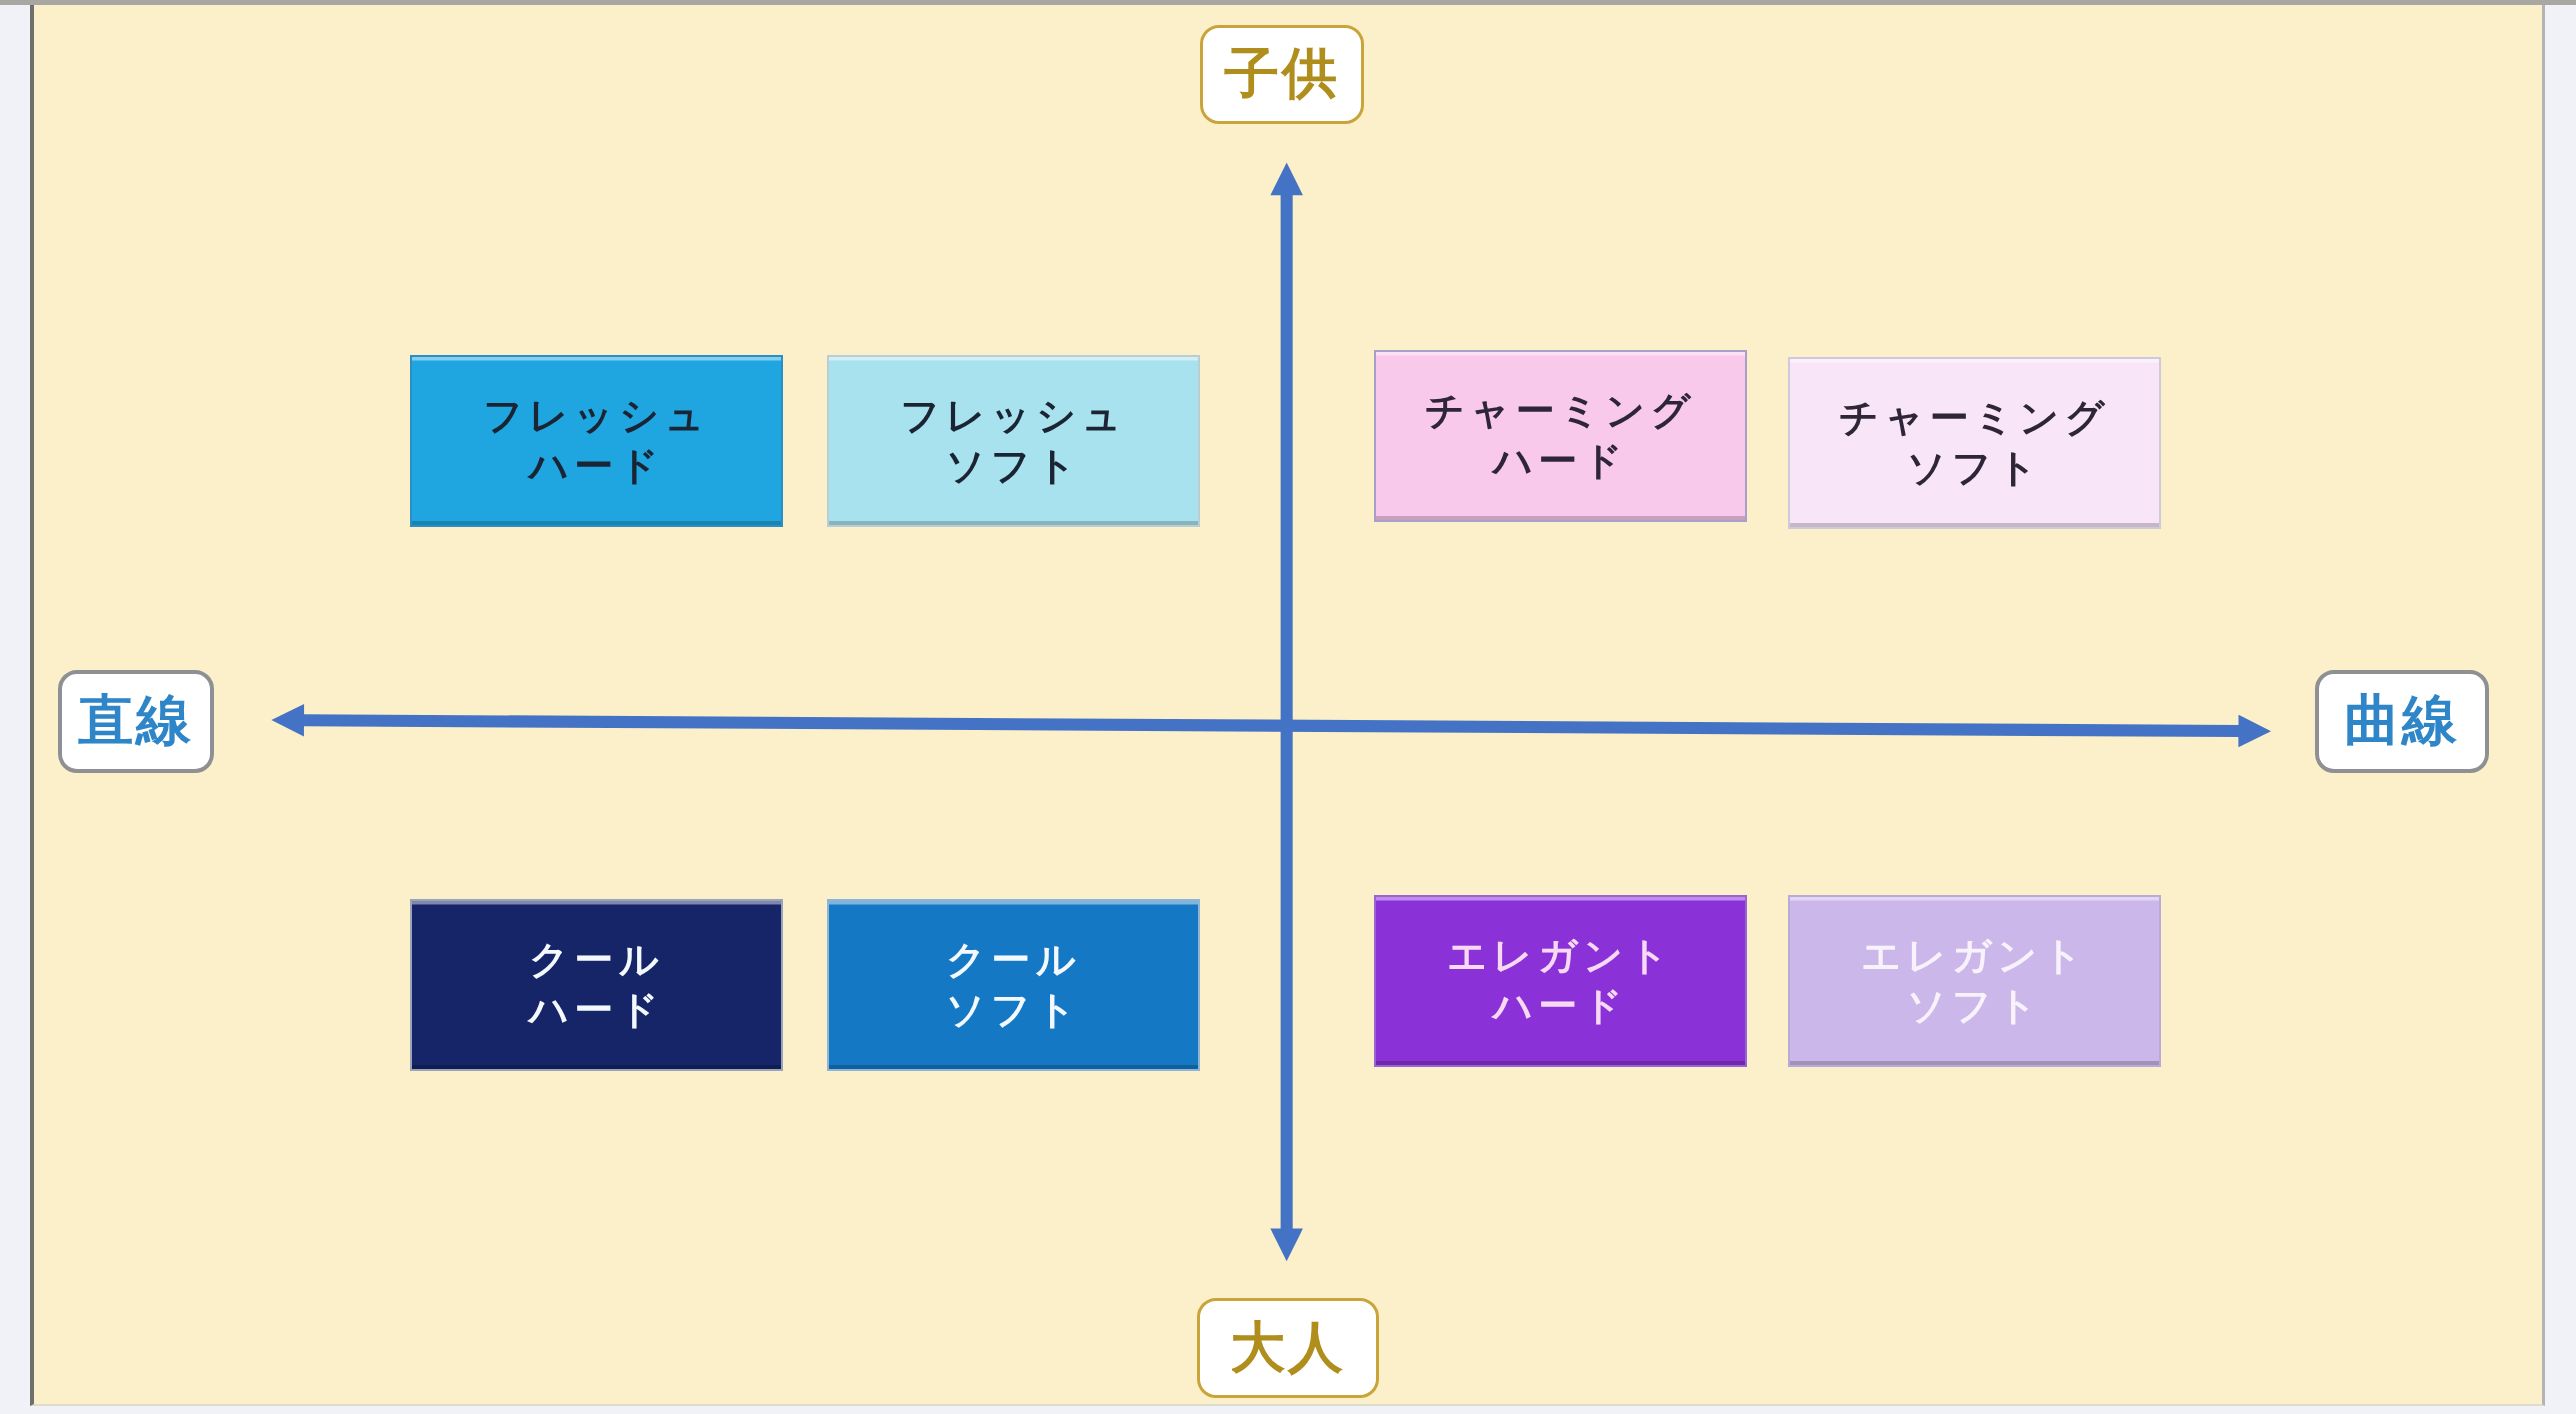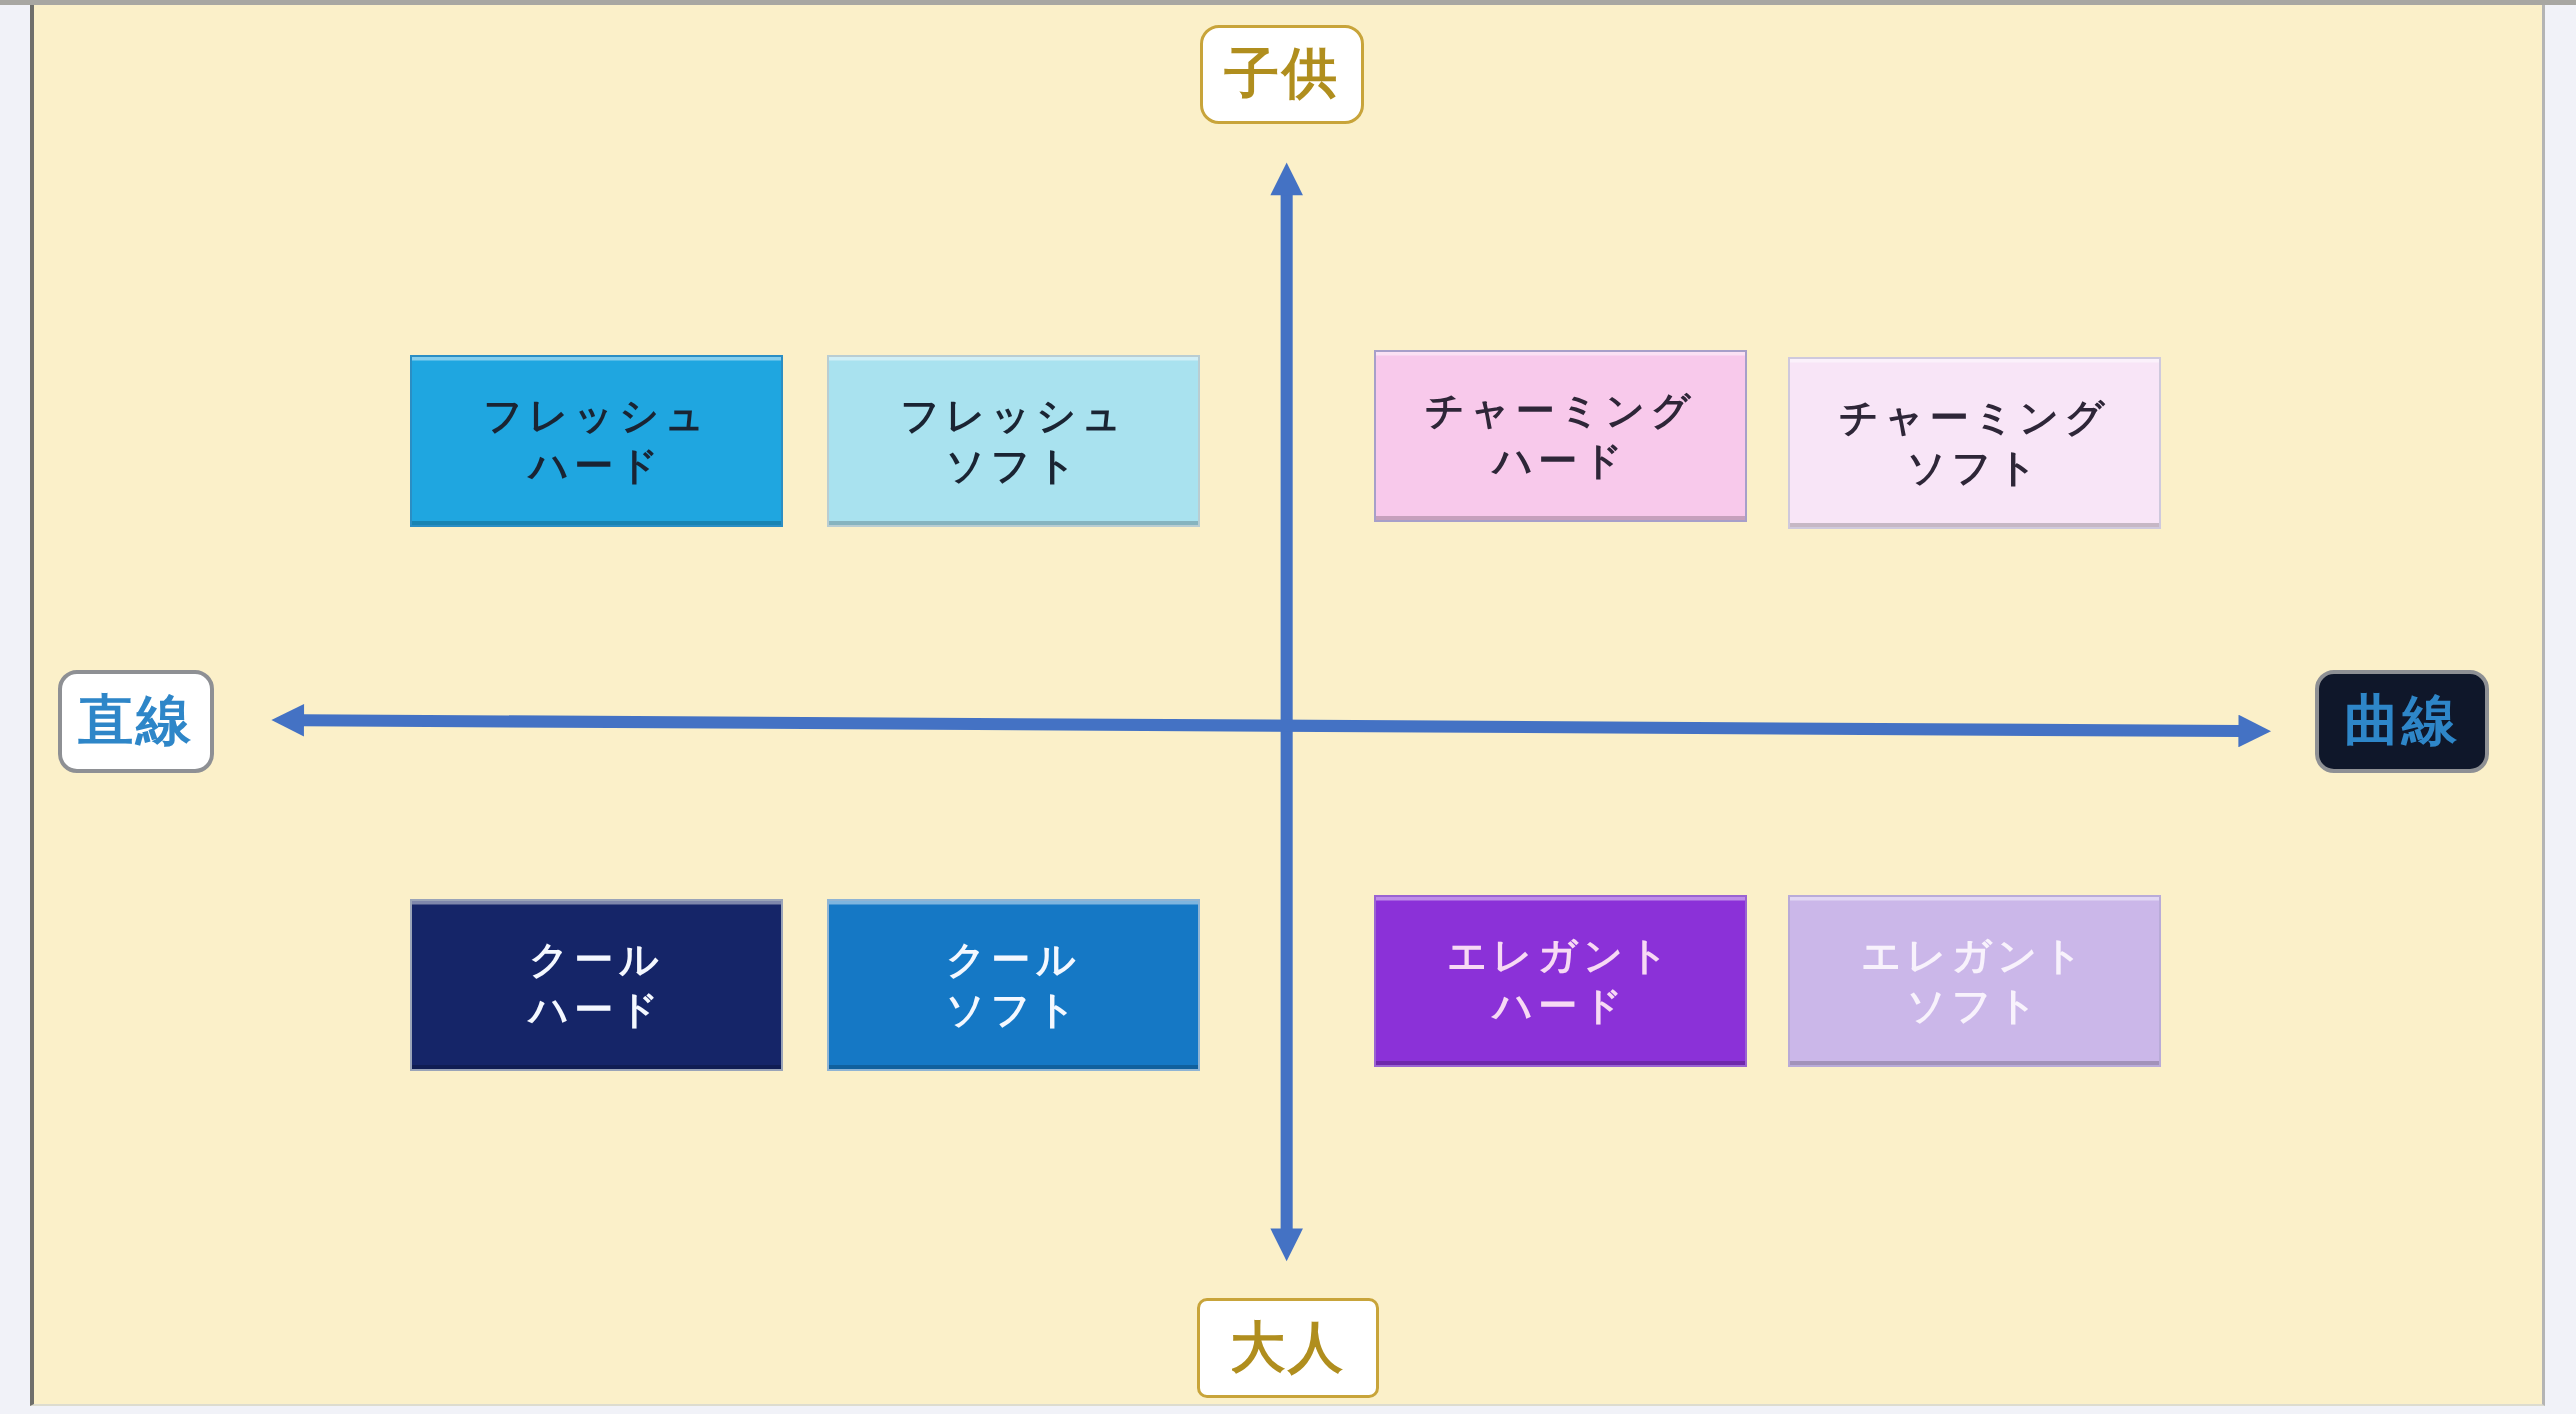--- a/index.html
+++ b/index.html
@@ -90,18 +90,18 @@
   <div class="qbox b7" style="background-color: rgb(139, 49, 216); color: rgb(247, 217, 244); border-color: rgb(154, 99, 210);">
     <span>エレガント</span>
     <span>ハード</span>
   </div>
   <div class="qbox b8" style="background-color: rgb(203, 183, 233); color: rgb(248, 242, 252); border-color: rgb(185, 171, 216);">
     <span>エレガント</span>
     <span>ソフト</span>
   </div>
 
   <div class="axis-label lbl-top" style="color: rgb(176, 142, 30); border-color: rgb(200, 164, 58); background-color: rgb(255, 255, 255);">子供</div>
-  <div class="axis-label lbl-bottom" style="color: rgb(176, 142, 30); border-color: rgb(200, 164, 58); background-color: rgb(255, 255, 255); border-radius: 10px;">大人</div>
+  <div class="axis-label lbl-bottom" style="color: rgb(176, 142, 30); border-color: rgb(200, 164, 58); background-color: rgb(255, 255, 255);">大人</div>
   <div class="axis-label lbl-left" style="color: rgb(46, 134, 200); border-color: rgb(142, 144, 148); background-color: rgb(255, 255, 255);">直線</div>
-  <div class="axis-label lbl-right" style="color: rgb(46, 134, 200); border-color: rgb(142, 144, 148); background-color: #0f172a;">曲線</div>
+  <div class="axis-label lbl-right" style="color: rgb(46, 134, 200); border-color: rgb(142, 144, 148); background-color: #ffffff;">曲線</div>
 
 </div>
 
 
 </body></html>

